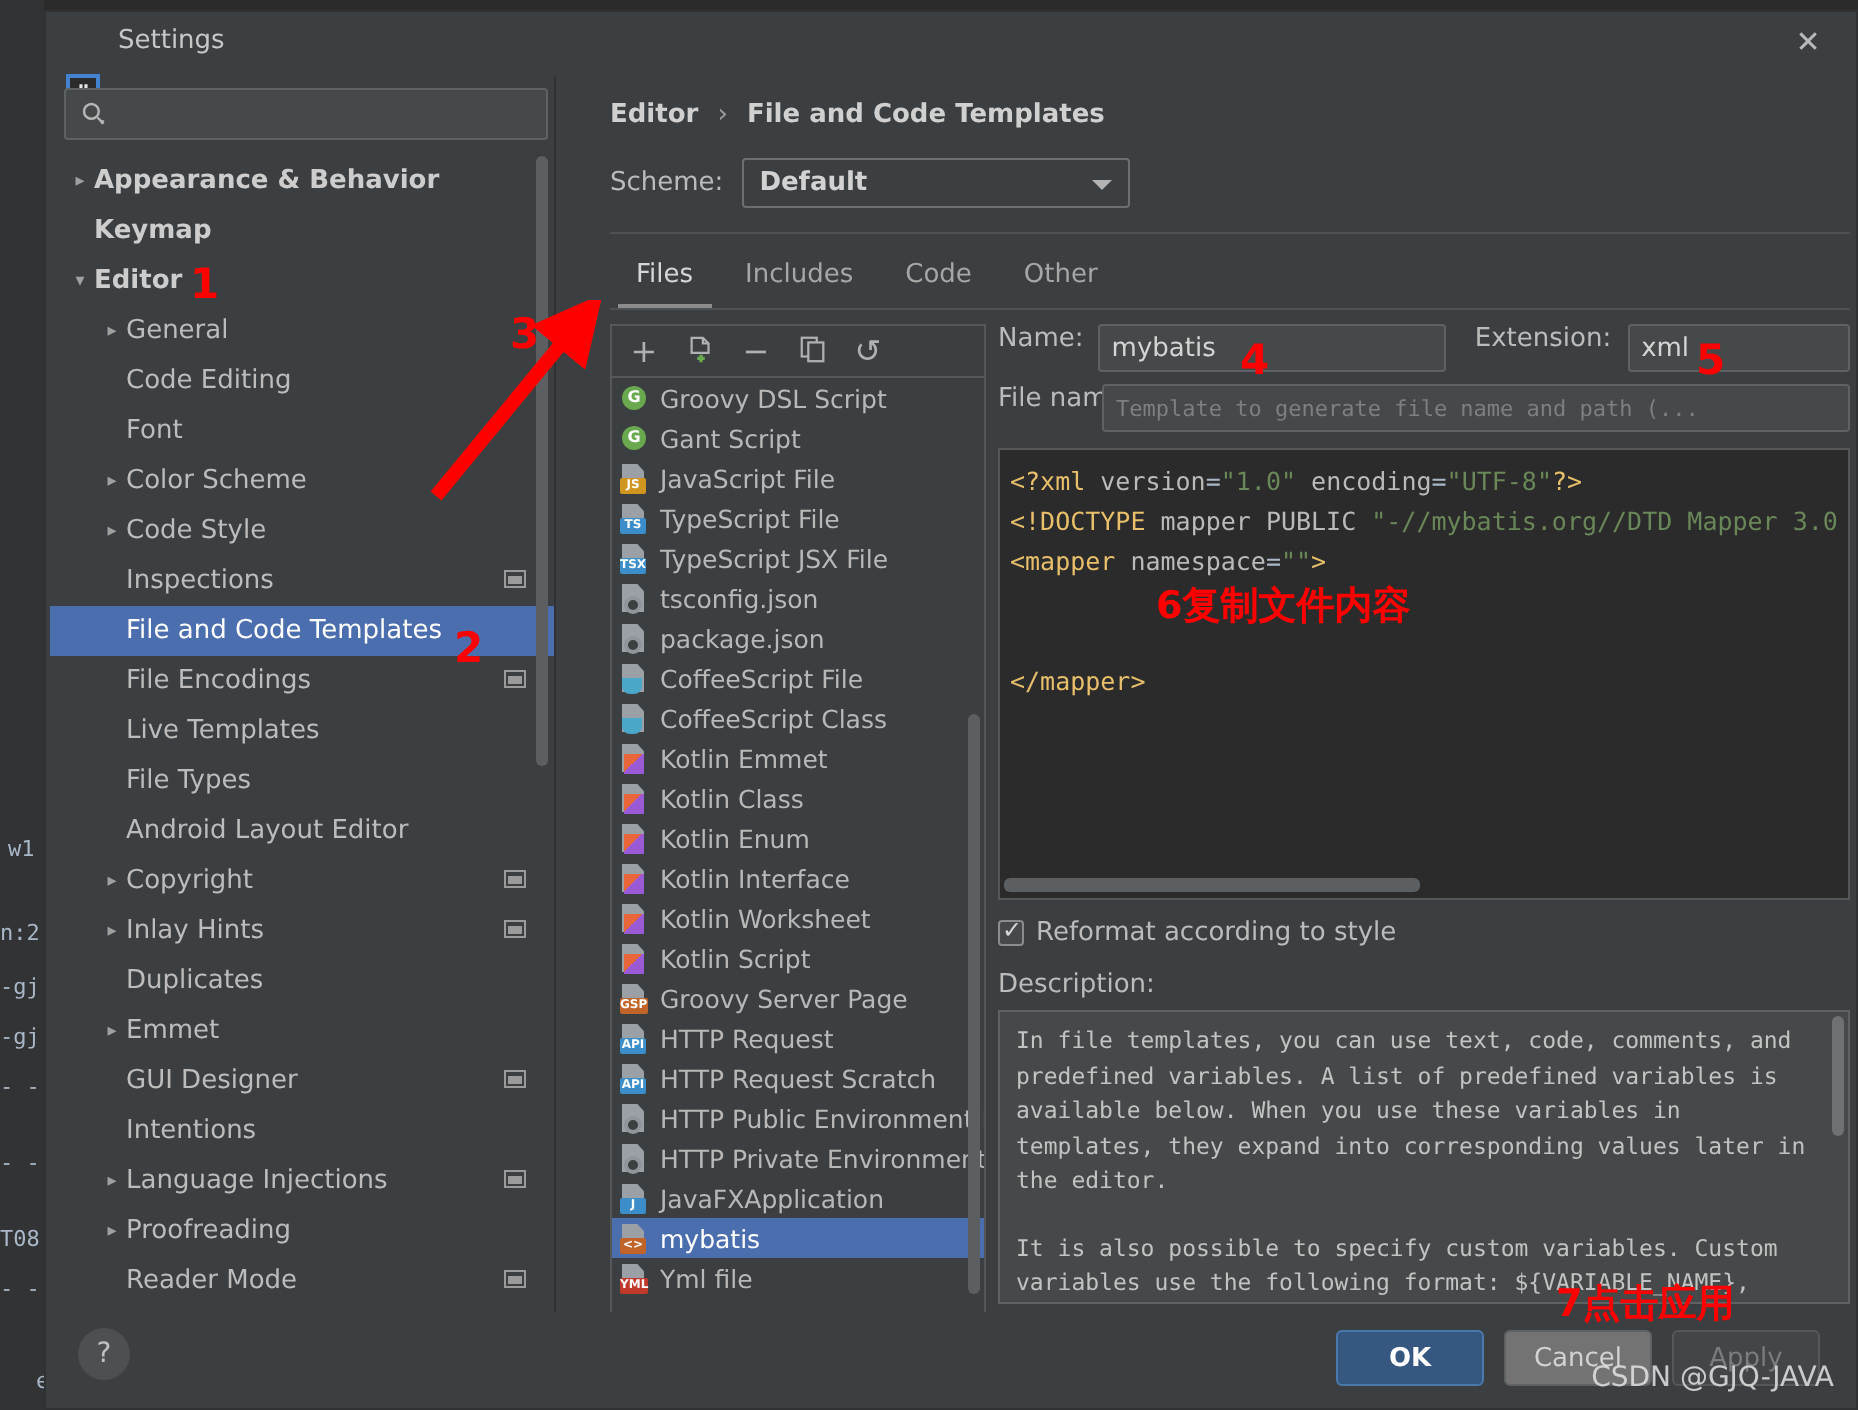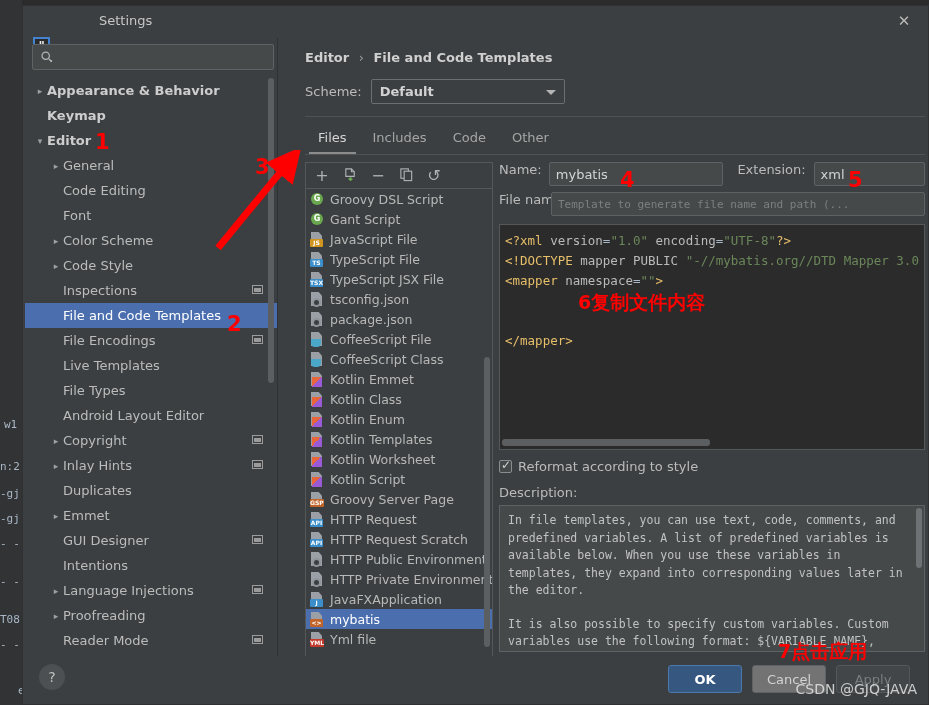--- a/index.html
+++ b/index.html
@@ -45,21 +45,21 @@
     background: #2b2b2b;
     border: 2px solid #4382cf;
     display: flex; align-items: center; justify-content: center;
     font-size: 8px; font-weight: bold; color: #e8e8e8;
     font-family: "DejaVu Sans", sans-serif;
     letter-spacing: -0.5px;
     margin-top: 25px;
   }
   .title-text {
     position: absolute; left: 36px; top: 7px;
-    font-size: 13px; color: #c7c7c7; margin-left: 40px;
+    font-size: 13px; color: #c7c7c7;
   }
   .close-btn {
     position: absolute; right: 4px; top: 0;
     width: 40px; height: 30px;
     display: flex; align-items: center; justify-content: center;
     color: #b9b9b9; font-size: 15px;
     cursor: pointer;
   }
 
   
@@ -600,21 +600,21 @@
                 <span class="sheet"></span>
                 <span class="kot"></span>
               </span>
               <span>Kotlin Enum</span>
             </div>
             <div class="fl-item">
               <span class="fl-ico">
                 <span class="sheet"></span>
                 <span class="kot"></span>
               </span>
-              <span>Kotlin Templates</span>
+              <span>Kotlin Interface</span>
             </div>
             <div class="fl-item">
               <span class="fl-ico">
                 <span class="sheet"></span>
                 <span class="kot"></span>
               </span>
               <span>Kotlin Worksheet</span>
             </div>
             <div class="fl-item">
               <span class="fl-ico">

